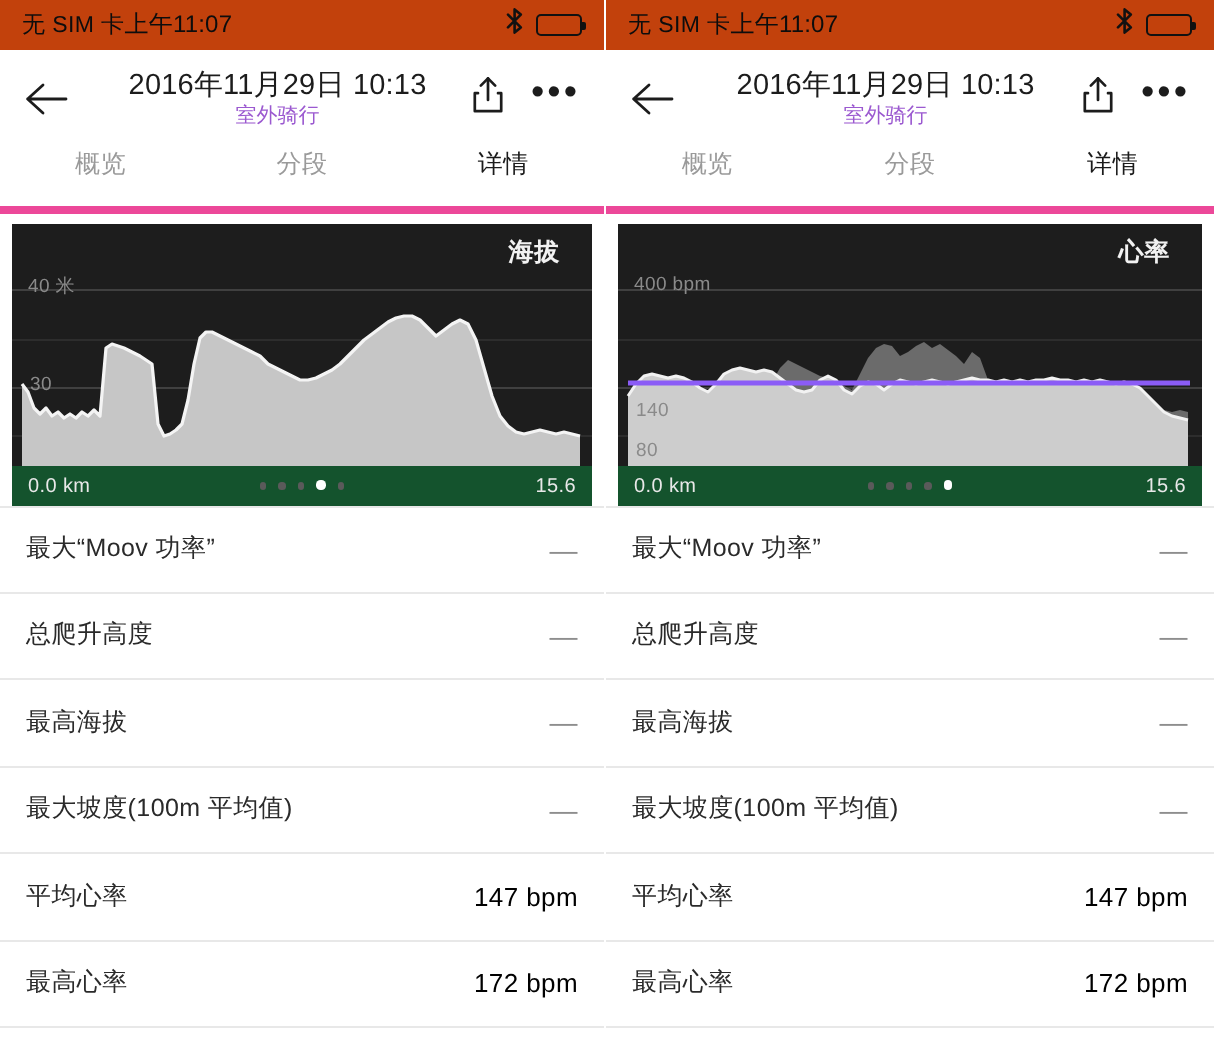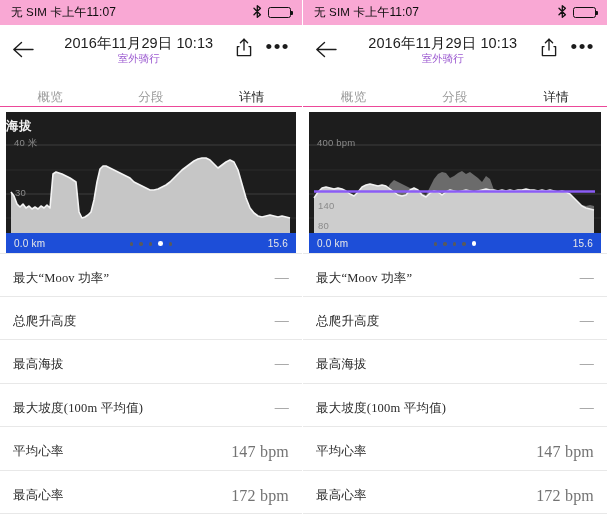--- a/index.html
+++ b/index.html
@@ -25,21 +25,21 @@
   }
   .panel.right { width: 304px; }
   .gutter { width: 1px; height: 532px; background: #ffffff; flex: 0 0 1px; }
 
   
   .statusbar {
     height: 25px;
     display: flex;
     align-items: center;
     padding: 4px 11px;
-    background: #f9a8d4;
+    background: #c2410c;
     flex: 0 0 25px;
   }
   .sb-left { font-size: 11.5px; color: #0d0d0d; letter-spacing: .2px; white-space: nowrap; }
   .sb-center {
     flex: 1;
     text-align: left;
     font-size: 12px;
     color: #0d0d0d;
     font-weight: normal;
     letter-spacing: .1px;
@@ -78,22 +78,22 @@
   .nav-title { font-size: 14.5px; color: #1c1c1c; letter-spacing: .1px; white-space: nowrap; }
   .nav-sub { font-size: 10.5px; margin-top: 1px; white-space: nowrap; }
   .nav-actions { display: flex; align-items: center; gap: 14px; }
   .share-ico, .more-ico { cursor: pointer; display: block; }
   .more-ico { font-size: 19px; letter-spacing: 1.5px; color: #1c1c1c; line-height: 10px; padding-bottom: 6px; }
 
   
   .tabs {
     height: 33px;
     display: flex;
-    align-items: flex-end;
-    border-bottom: 1px solid #ec4899;
+    align-items: flex-start;
+    border-bottom: 4px solid #ec4899;
     background: #fff;
     flex: 0 0 33px;
   }
   .tab {
     flex: 1;
     text-align: center;
     font-size: 12.5px;
     color: #9a9a9a;
     cursor: pointer;
     letter-spacing: .3px;
@@ -104,22 +104,22 @@
   .chart-card {
     margin: 5px 6px 0 6px;
     background: #1d1d1d;
     position: relative;
     flex: 0 0 141px;
     height: 141px;
     overflow: hidden;
   }
   .chart-title {
     position: absolute;
-    top: 6px; left: 0; right: 0;
-    text-align: left;
+    top: 6px; left: 0; right: 16px;
+    text-align: right;
     color: #f2f2f2;
     font-size: 12.5px;
     font-weight: bold;
     letter-spacing: .4px;
     z-index: 4;
   }
   .chart-plot { position: absolute; inset: 0; }
   .chart-plot svg { display: block; width: 100%; height: 100%; }
   .y-top-label {
     position: absolute;
@@ -138,52 +138,51 @@
     letter-spacing: .2px;
   }
   .chart-footer {
     position: absolute;
     left: 0; right: 0; bottom: 0;
     height: 20px;
     display: flex;
     align-items: center;
     padding: 0 8px;
     z-index: 5;
-    background: #1d4ed8;
+    background: #14532d;
   }
   .axis-left, .axis-right { color: #e8e8e8; font-size: 10px; letter-spacing: .2px; }
   .axis-right { margin-left: auto; }
   .dots { position: absolute; left: 0; right: 0; text-align: center; }
   .dot {
     display: inline-block;
     width: 3.6px; height: 3.6px;
     border-radius: 50%;
     background: #5a5a5a;
     margin: 0 3px;
     vertical-align: middle;
   }
   .dot.active { background: #ffffff; width: 4.6px; height: 4.6px; }
 
   
   .stats { flex: 1; background: #fff; padding: 0 0 0 0; }
   .stat-row {
     height: 43.5px;
     display: flex;
-    align-items: flex-start;
+    align-items: center;
     padding: 16px 13px;
     border-bottom: 1px solid #e8e8e8;
     position: relative;
-    font-family: Liberation Serif, serif;
   }
   .stat-row:first-child { border-top: 1px solid #e8e8e8; }
   .stat-label { font-size: 12.5px; color: #2a2a2a; letter-spacing: .2px; }
   .stat-value {
     margin-left: auto;
-    font-size: 16px;
-    color: #737373;
+    font-size: 13px;
+    color: #000000;
     letter-spacing: .2px;
   }
   .stat-value.dash { font-size: 14px; color: #8e8e8e; }
 
   
   .watermark {
     position: absolute;
     right: 2px;
     bottom: 8px;
     font-size: 30px;
@@ -363,20 +362,21 @@
       </div>
     </div>
 
     <div class="tabs">
       <div class="tab">概览</div>
       <div class="tab">分段</div>
       <div class="tab active">详情</div>
     </div>
 
     <div class="chart-card">
+      <div class="chart-title">心率</div>
       <div class="y-top-label">400 bpm</div>
       <div class="y-mid-label" style="top:88px">140</div>
       <div class="y-mid-label" style="top:108px">80</div>
       <div class="chart-plot">
         <svg viewBox="0 0 292 141" preserveAspectRatio="none">
           <line x1="0" y1="33" x2="292" y2="33" stroke="#4d4d4d" stroke-width="0.7"></line>
           <line x1="0" y1="58" x2="292" y2="58" stroke="#333" stroke-width="0.7"></line>
           <line x1="0" y1="82" x2="292" y2="82" stroke="#4d4d4d" stroke-width="0.7"></line>
           <line x1="0" y1="106" x2="292" y2="106" stroke="#333" stroke-width="0.7"></line>
 

